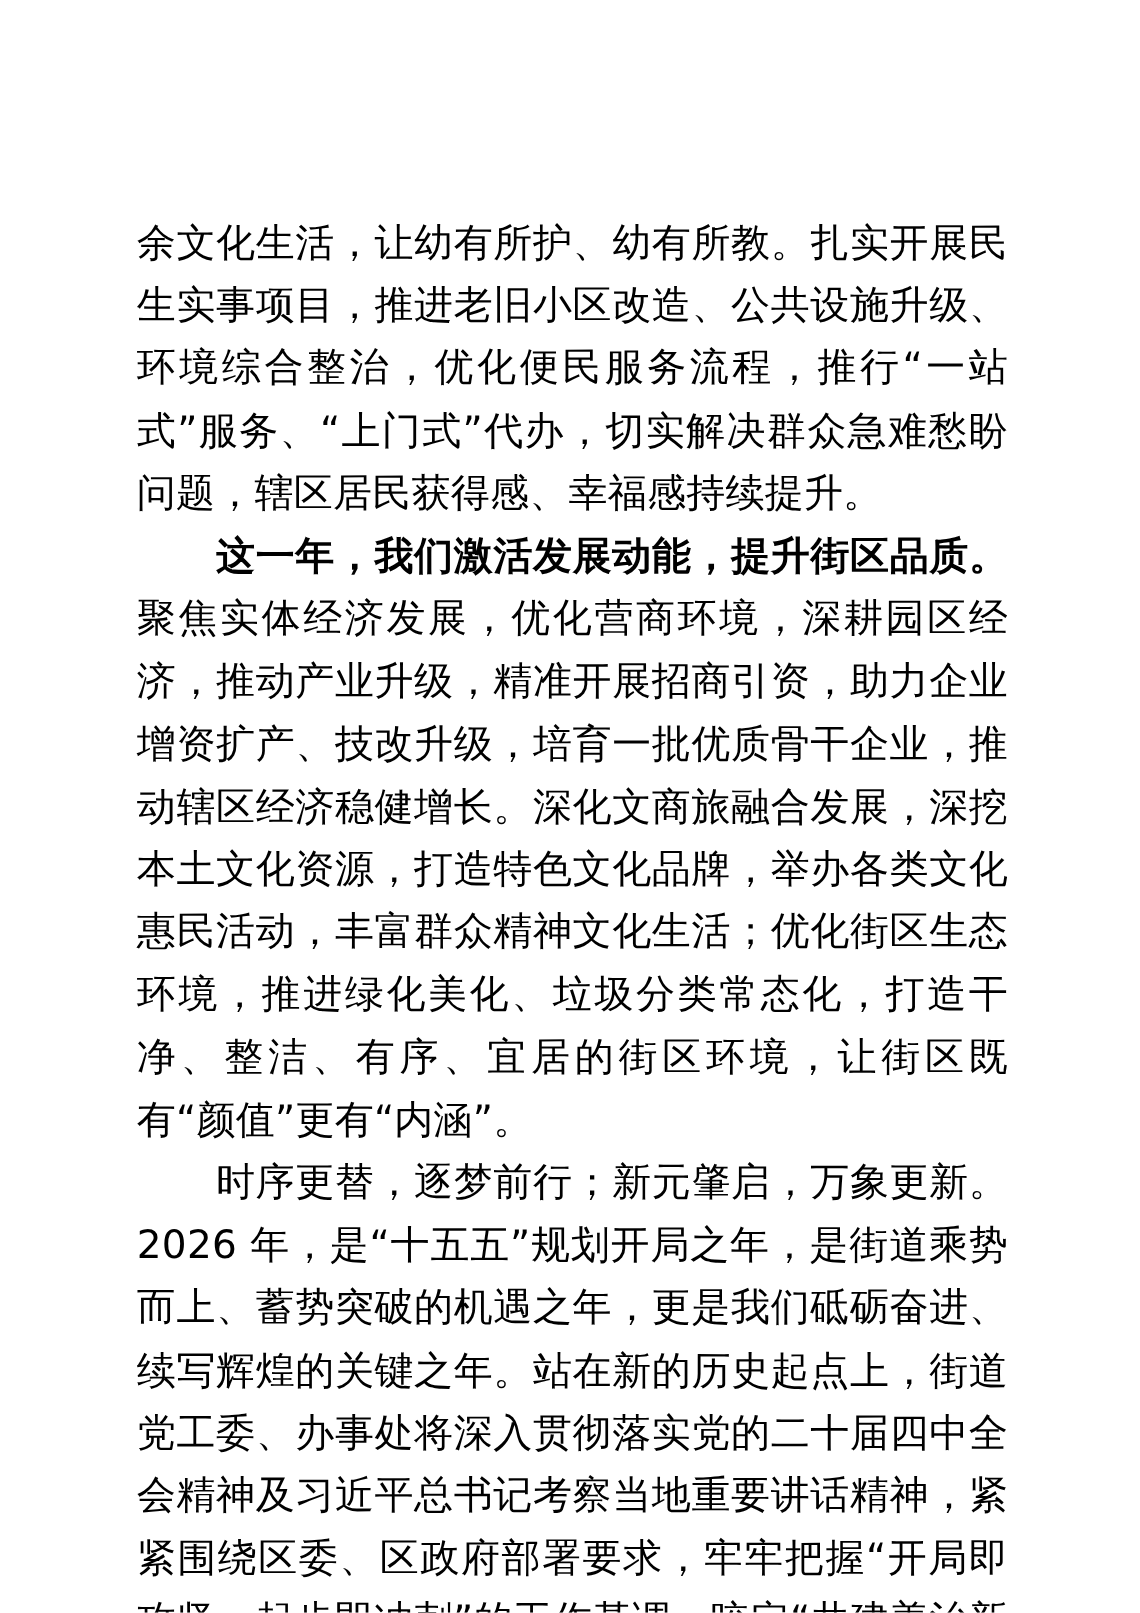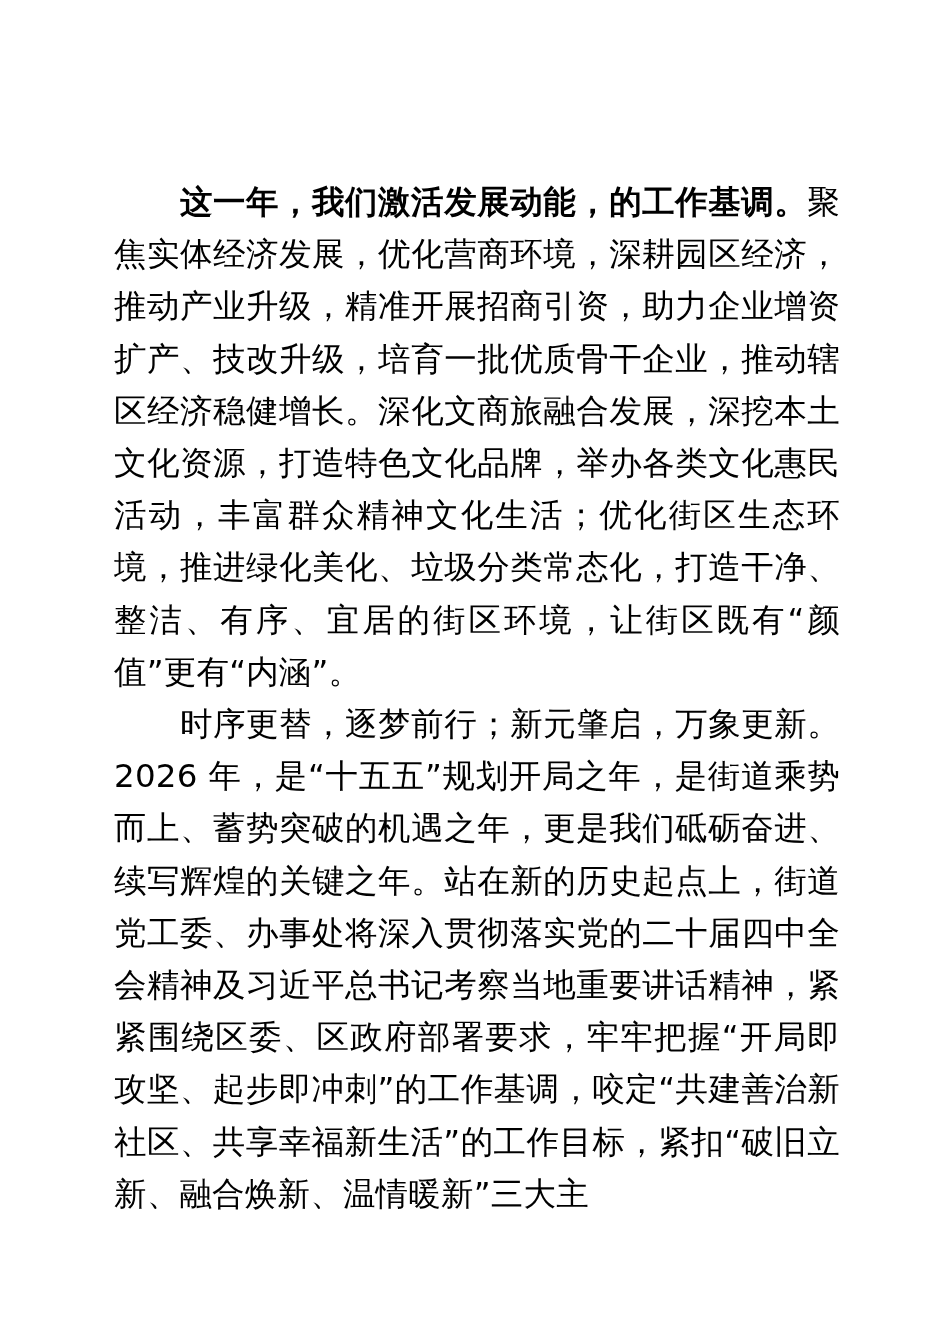--- a/index.html
+++ b/index.html
@@ -45,23 +45,26 @@
     font-weight: 700;
     letter-spacing: 0px;
   }
 </style>
 </head>
 <body>
 
 <div class="page">
   <div class="doc-body">
 
+    <p class="para">
+      <span>余文化生活，让幼有所护、幼有所教。扎实开展民生实事项目，推进老旧小区改造、公共设施升级、环境综合整治，优化便民服务流程，推行“一站式”服务、“上门式”代办，切实解决群众急难愁盼问题，辖区居民获得感、幸福感持续提升。</span>
+    </p>
 
     <p class="para indent">
-      <span class="bold-lead">这一年，我们激活发展动能，的工作基调。</span><span>聚焦实体经济发展，优化营商环境，深耕园区经济，推动产业升级，精准开展招商引资，助力企业增资扩产、技改升级，培育一批优质骨干企业，推动辖区经济稳健增长。深化文商旅融合发展，深挖本土文化资源，打造特色文化品牌，举办各类文化惠民活动，丰富群众精神文化生活；优化街区生态环境，推进绿化美化、垃圾分类常态化，打造干净、整洁、有序、宜居的街区环境，让街区既有“颜值”更有“内涵”。</span>
+      <span class="bold-lead">这一年，我们激活发展动能，提升街区品质。</span><span>聚焦实体经济发展，优化营商环境，深耕园区经济，推动产业升级，精准开展招商引资，助力企业增资扩产、技改升级，培育一批优质骨干企业，推动辖区经济稳健增长。深化文商旅融合发展，深挖本土文化资源，打造特色文化品牌，举办各类文化惠民活动，丰富群众精神文化生活；优化街区生态环境，推进绿化美化、垃圾分类常态化，打造干净、整洁、有序、宜居的街区环境，让街区既有“颜值”更有“内涵”。</span>
     </p>
 
     <p class="para indent">
       <span>时序更替，逐梦前行；新元肇启，万象更新。2026 年，是“十五五”规划开局之年，是街道乘势而上、蓄势突破的机遇之年，更是我们砥砺奋进、续写辉煌的关键之年。站在新的历史起点上，街道党工委、办事处将深入贯彻落实党的二十届四中全会精神及习近平总书记考察当地重要讲话精神，紧紧围绕区委、区政府部署要求，牢牢把握“开局即攻坚、起步即冲刺”的工作基调，咬定“共建善治新社区、共享幸福新生活”的工作目标，紧扣“破旧立新、融合焕新、温情暖新”三大主</span>
     </p>
 
   </div>
 </div>
 
 </body></html>

